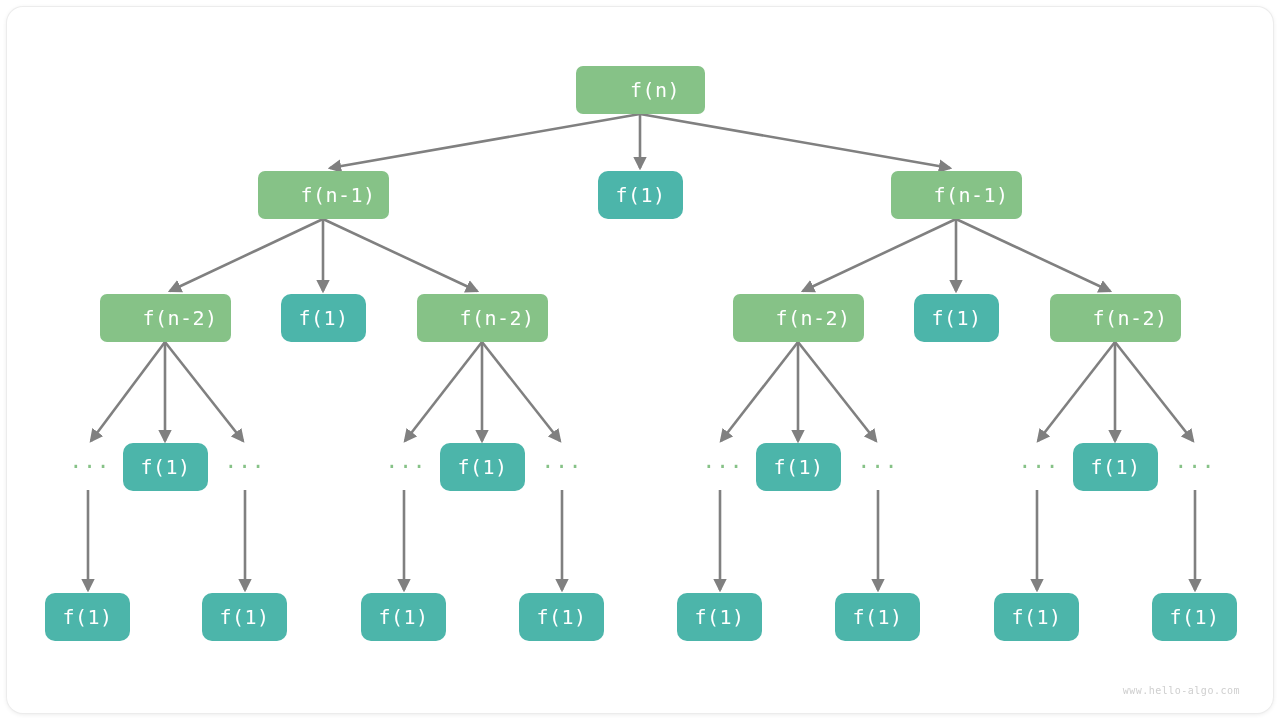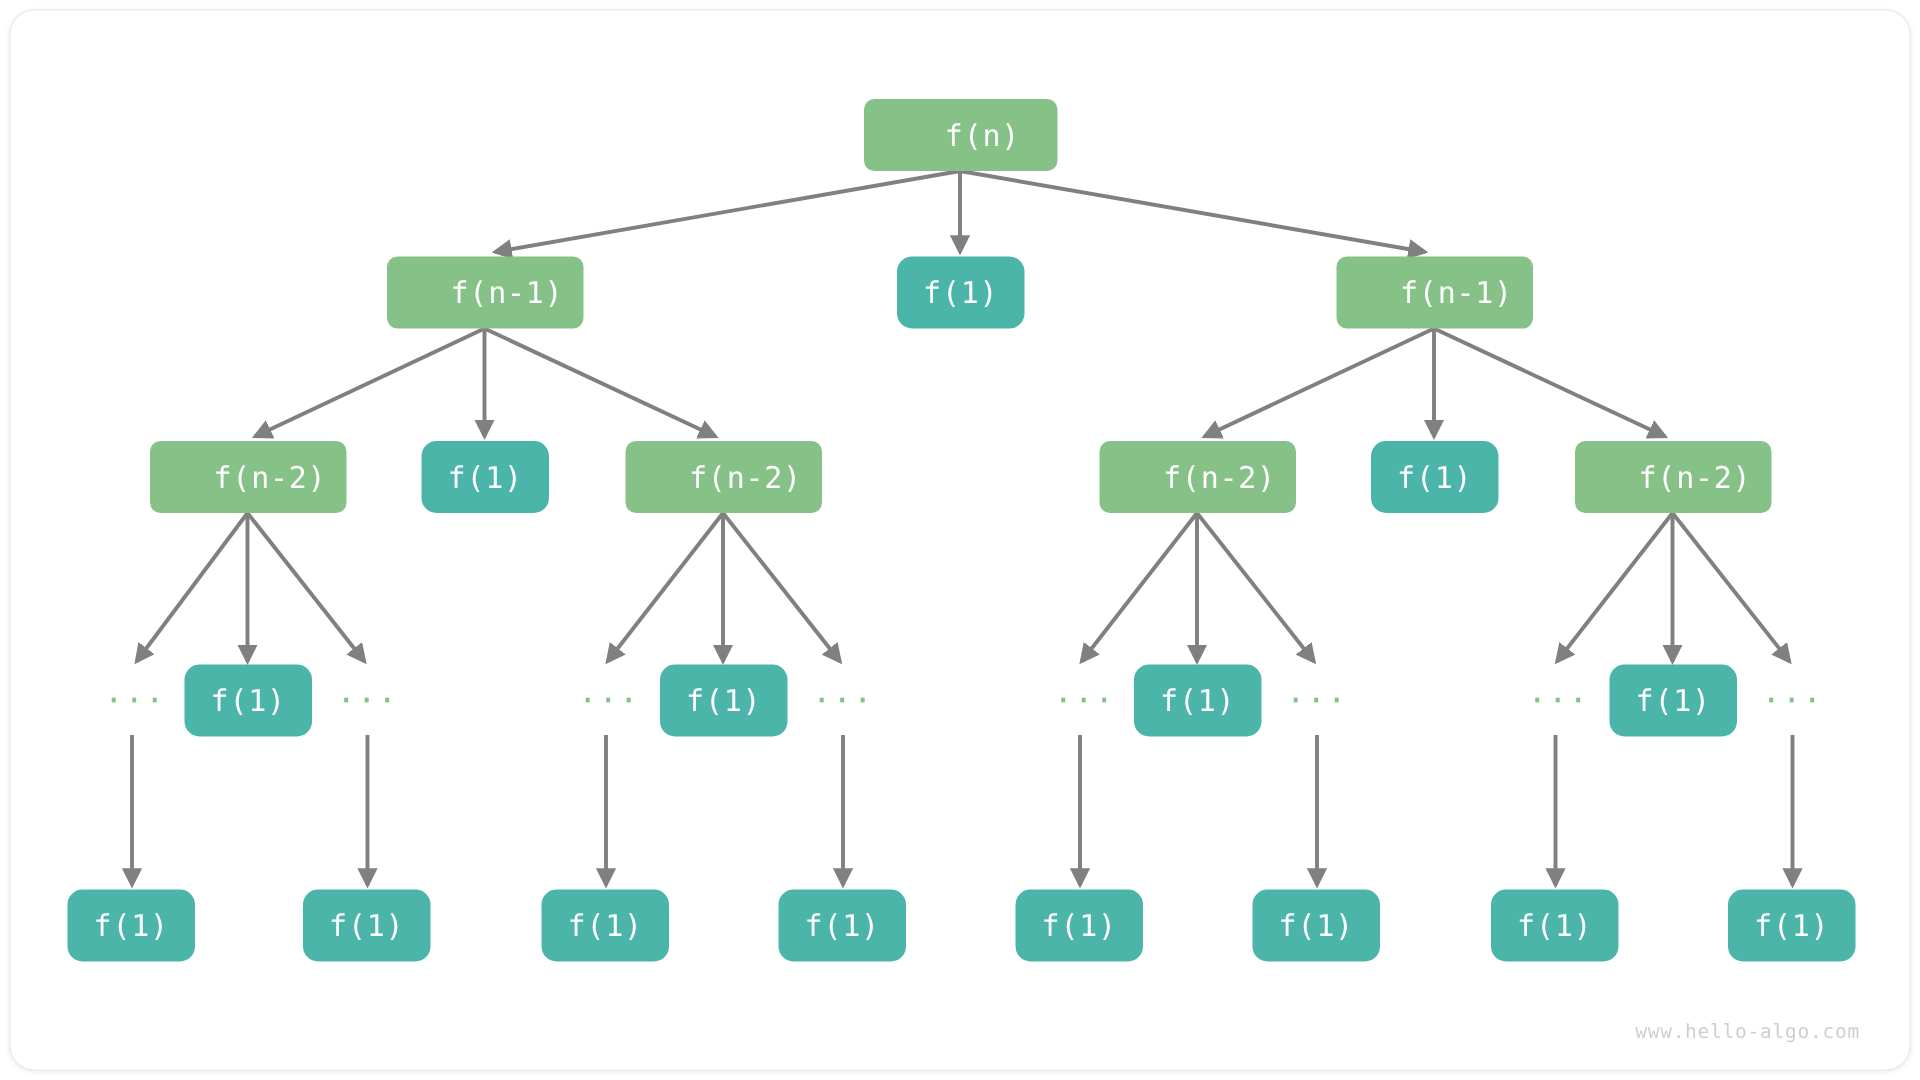--- a/index.html
+++ b/index.html
@@ -62,21 +62,21 @@
     letter-spacing: 1px;
     white-space: nowrap;
     user-select: none;
   }
   #watermark {
     position: absolute;
     right: 40px;
     bottom: 24px;
     color: #cfcfcf;
     font-family: "DejaVu Sans Mono", "Liberation Mono", monospace;
-    font-size: 13px;
+    font-size: 10px;
     letter-spacing: 0.5px;
     user-select: none;
   }
 </style>
 </head>
 <body>
 
 <div id="canvas">
   <div id="card"></div>
 

